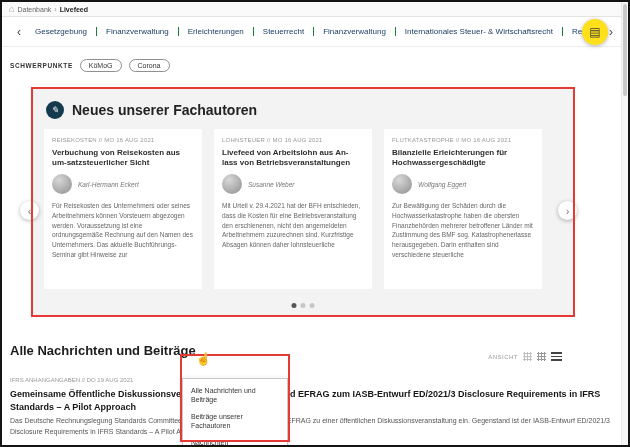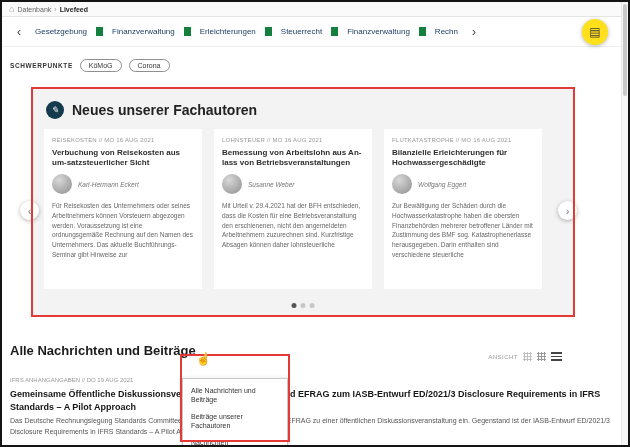--- a/index.html
+++ b/index.html
@@ -13,21 +13,21 @@
             border-bottom:1px solid #e4e4e4; display:flex; align-items:center; gap:3px;
             padding-left:7px; font-size:7px; color:#666; }
   .home-ic { font-size:9px; color:#8a8a8a; line-height:1; }
   .bc-sep { color:#9a9a9a; }
   .bc-cur { font-weight:bold; color:#222; }
 
   
   .navbar { position:absolute; top:15px; left:0; right:0; height:30px; display:flex;
             align-items:center; padding:0 10px; border-bottom:1px solid #ededed; background:#fff; }
   .nav-arrow { color:#4a4a4a; font-size:12px; line-height:1; padding:0 5px; cursor:pointer; background:none; border:none; font-family:inherit; }
-  .nav-item { font-size:8px; color:#1c3e66; padding:0 9px; border-left:7px solid #15803d;
+  .nav-item { font-size:8px; color:#1c3e66; padding:0 9px; border-left:1px solid #15803d;
               white-space:nowrap; cursor:pointer; }
   .nav-item.first { border-left:none; }
 
   
   .fab { position:absolute; top:17px; right:20px; width:26px; height:26px; border-radius:50%;
          background:#ffe01a; box-shadow:0 1px 4px rgba(0,0,0,.3); display:flex;
          align-items:center; justify-content:center; z-index:6; cursor:pointer; border:none; }
   .fab span { font-size:12px; color:#3a3a3a; line-height:1; }
 
   
@@ -112,20 +112,21 @@
     <span class="bc-cur">Livefeed</span>
   </div>
 
   <div class="navbar">
     <button class="nav-arrow">‹</button>
     <span class="nav-item first">Gesetzgebung</span>
     <span class="nav-item">Finanzverwaltung</span>
     <span class="nav-item">Erleichterungen</span>
     <span class="nav-item">Steuerrecht</span>
     <span class="nav-item">Finanzverwaltung</span>
+    <span class="nav-item">Internationales Steuer- &amp; Wirtschaftsrecht</span>
     <span class="nav-item">Rechn</span>
     <button class="nav-arrow">›</button>
   </div>
 
   <button class="fab">
     <span>▤</span>
   </button>
 
   <div class="spunkte">
     <span class="sp-label">SCHWERPUNKTE</span>
@@ -147,21 +148,21 @@
         <h3 class="title">Verbuchung von Reisekosten aus um-satzsteuerlicher Sicht</h3>
         <div class="author">
           <span class="avatar"></span>
           <span class="aname">Karl-Hermann Eckert</span>
         </div>
         <p class="body">Für Reisekosten des Unternehmers oder seines Arbeitnehmers können Vorsteuern abgezogen werden. Voraussetzung ist eine ordnungsgemäße Rechnung auf den Namen des Unternehmers. Das aktuelle Buchführungs-Seminar gibt Hinweise zur</p>
       </article>
 
       <article class="card">
         <div class="meta">LOHNSTEUER //  MO 16 AUG 2021</div>
-        <h3 class="title">Bemessung von Arbeitslohn aus An-lass von Betriebsveranstaltungen</h3>
+        <h3 class="title">Livefeed von Arbeitslohn aus An-lass von Betriebsveranstaltungen</h3>
         <div class="author">
           <span class="avatar"></span>
           <span class="aname">Susanne Weber</span>
         </div>
         <p class="body">Mit Urteil v. 29.4.2021 hat der BFH entschieden, dass die Kosten für eine Betriebsveranstaltung den erschienenen, nicht den angemeldeten Arbeitnehmern zuzurechnen sind. Kurzfristige Absagen können daher lohnsteuerliche</p>
       </article>
 
       <article class="card">
         <div class="meta">FLUTKATASTROPHE //  MO 16 AUG 2021</div>
         <h3 class="title">Bilanzielle Erleichterungen für Hochwassergeschädigte</h3>

